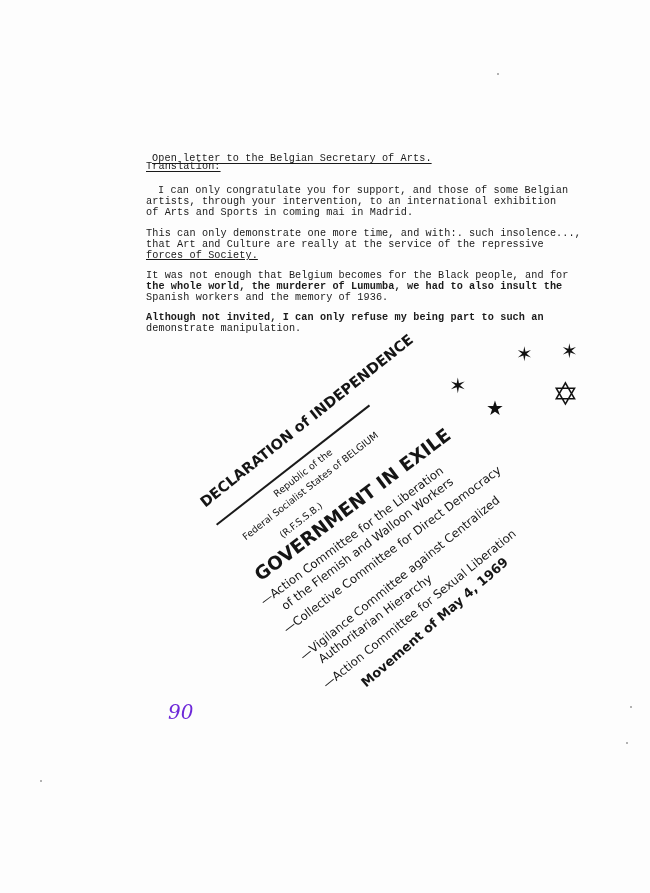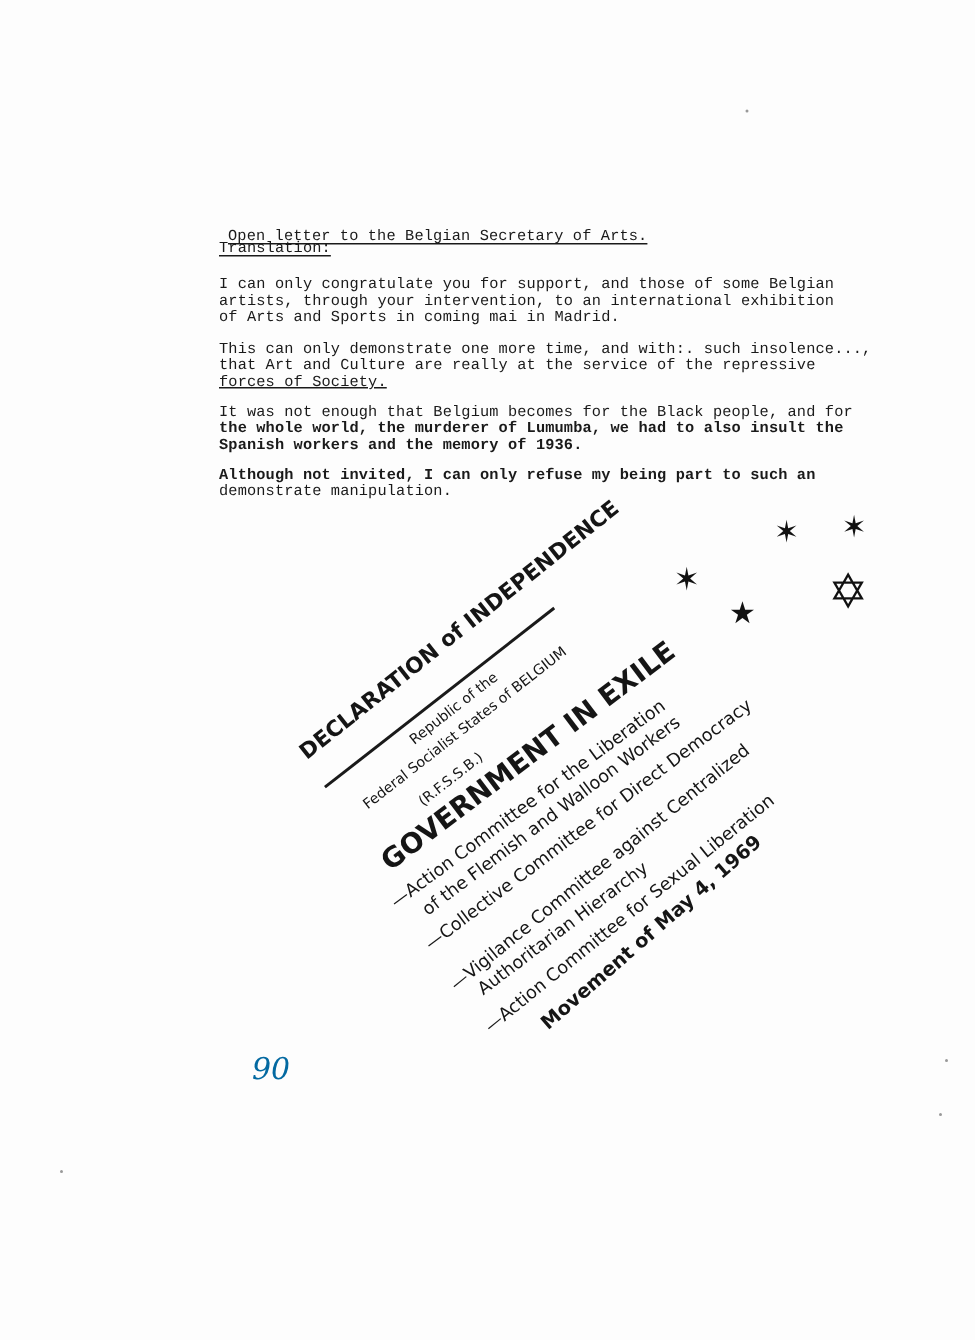--- a/index.html
+++ b/index.html
@@ -4,45 +4,45 @@
 <style>
   html, body { margin: 0; padding: 0; }
   body {
     width: 650px; height: 893px; background: #fdfdfd; position: relative; overflow: hidden;
     font-family: "Liberation Mono", "DejaVu Sans Mono", monospace; color: #1a1a1a;
   }
   .typed { position: absolute; left: 146px; font-size: 10.2px; line-height: 11.5px; white-space: pre; letter-spacing: 0.1px; }
   .u { text-decoration: underline; text-underline-offset: 2px; }
   .rot { position: absolute; transform-origin: 0 100%; white-space: nowrap; font-family: "DejaVu Sans", sans-serif; color: #151515; }
   .star { position: absolute; font-family: "DejaVu Sans", sans-serif; color: #111; line-height: 1; }
-  .pagenum { position: absolute; left: 168px; top: 700px; font-family: "DejaVu Serif", serif; font-style: italic; font-size: 20px; color: #0369a1; }
+  .pagenum { position: absolute; left: 168px; top: 700px; font-family: "DejaVu Serif", serif; font-style: italic; font-size: 20px; color: #6d28d9; }
   .speck { position: absolute; width: 2px; height: 2px; background: #999; border-radius: 1px; }
 </style>
 </head>
 <body>
 
 <div>
 
   <div class="typed u" style="top:130px;margin-top:31px;">Translation:</div>
   <div class="typed u" style="top:153px; left:152px;text-decoration:underline;">Open letter to the Belgian Secretary of Arts.</div>
 
   <div>
-    <div class="typed" style="top:185px;">I can only congratulate you for support, and those of some Belgian</div>
+    <div class="typed" style="top:185px;margin-left:12px;">I can only congratulate you for support, and those of some Belgian</div>
     <div class="typed" style="top:196px;">artists, through your intervention, to an international exhibition</div>
     <div class="typed" style="top:207px;">of Arts and Sports in coming mai in Madrid.</div>
   </div>
   <div>
     <div class="typed" style="top:228px;">This can only demonstrate one more time, and with:. such insolence...,</div>
     <div class="typed" style="top:239px;">that Art and Culture are really at the service of the repressive</div>
     <div class="typed" style="top:250px;text-decoration:underline;">forces of Society.</div>
   </div>
   <div>
     <div class="typed" style="top:270px;">It was not enough that Belgium becomes for the Black people, and for</div>
     <div class="typed" style="top:281px;font-weight:bold;">the whole world, the murderer of Lumumba, we had to also insult the</div>
-    <div class="typed" style="top:292px;font-weight:bold;">Spanish workers and the memory of 1936.</div>
+    <div class="typed" style="top:292px;">Spanish workers and the memory of 1936.</div>
   </div>
   <div>
     <div class="typed" style="top:312px;font-weight:bold;">Although not invited, I can only refuse my being part to such an</div>
     <div class="typed" style="top:323px;">demonstrate manipulation.</div>
   </div>
 
   <div>
     <span class="star" style="left:516px; top:344px; font-size:20px;">✶</span>
     <span class="star" style="left:561px; top:341px; font-size:20px;">✶</span>
     <span class="star" style="left:449px; top:376px; font-size:21px;">✶</span>

